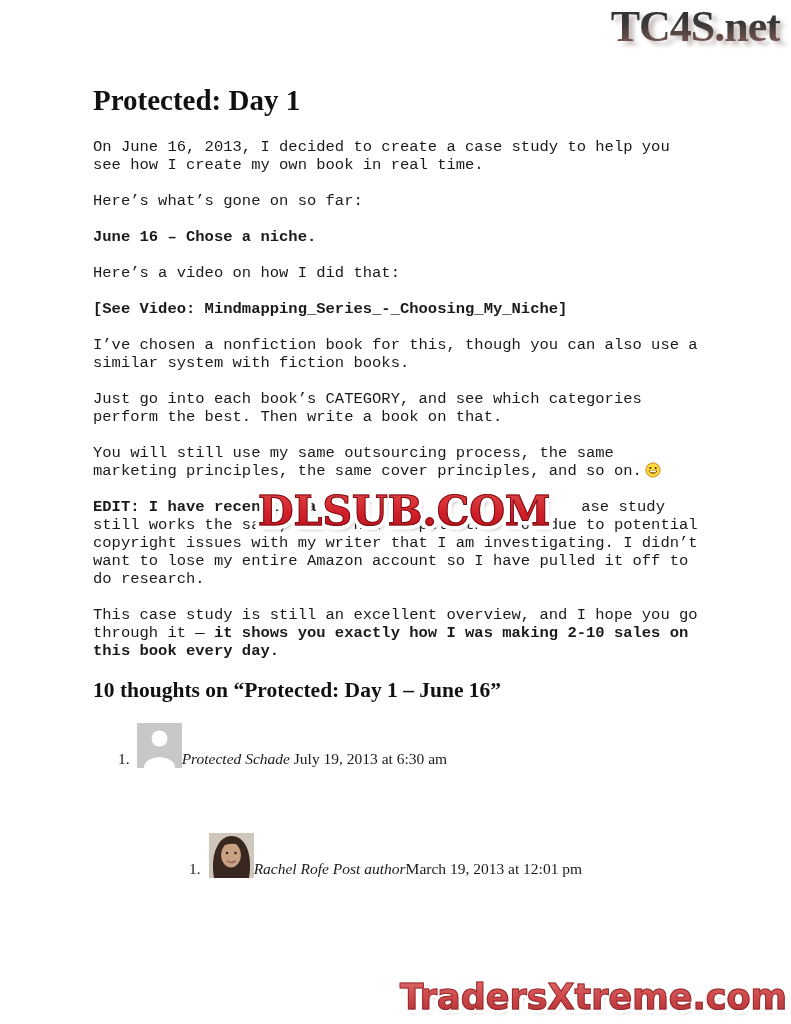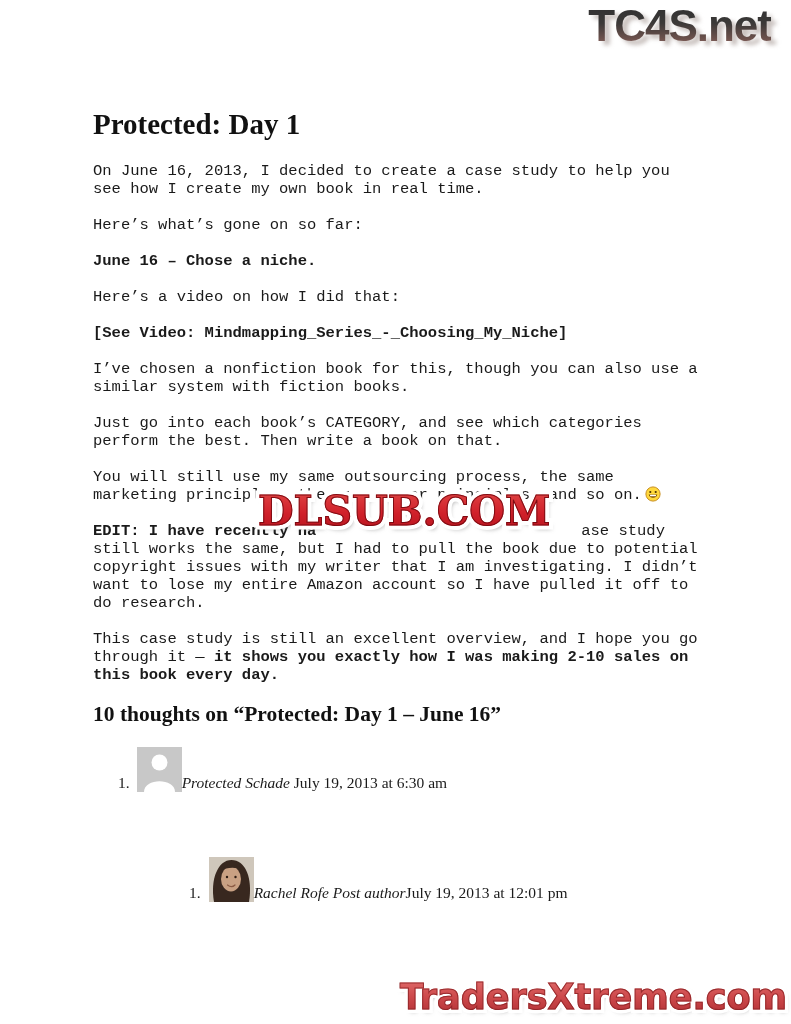--- a/index.html
+++ b/index.html
@@ -1,20 +1,20 @@
 <!DOCTYPE html>
 <html><head>
 <meta charset="utf-8">
 <style>
   html,body{margin:0;padding:0;background:#fff;}
   .page{position:relative;width:791px;height:1024px;background:#ffffff;overflow:hidden;
         font-family:"Liberation Serif", serif;color:#1a1a1a;}
 
   
-  .article{position:absolute;left:93px;top:108px;width:612px;}
+  .article{position:absolute;left:93px;top:84px;width:612px;}
   .post-title{font-size:29px;font-weight:bold;line-height:33px;margin:0 0 21px 0;color:#111;}
   .article p{font-size:15.5px;line-height:18px;margin:0 0 18px 0;font-family:Liberation Mono, monospace;}
   .article p b{font-weight:bold;}
   .wm-gap{display:inline-block;width:265px;height:1px;}
 
   
   .comments-heading{font-size:21.5px;font-weight:bold;line-height:25px;margin:4px 0 20px 0;color:#111;}
   .comment{margin-left:25px;font-size:15.5px;}
   .comment-head{line-height:45px;white-space:nowrap;}
   .comment-num{margin-right:7px;}
@@ -22,22 +22,22 @@
   .author-name{font-style:italic;}
   .comment-body{margin:20px 0 0 22px;line-height:18px;}
   .reply{margin:52px 0 0 71px;font-size:15.5px;}
   .reply .comment-num{margin-right:8px;}
 
   
   .outline-logo{position:relative;display:inline-block;white-space:nowrap;}
   .outline-logo::before{content:attr(data-text);position:absolute;left:0;top:0;white-space:nowrap;}
   .outline-logo .fill{position:relative;}
 
-  .tc4s-logo{position:absolute;top:1px;right:20px;
-             font-family:Liberation Sans, sans-serif;font-weight:bold;
+  .tc4s-logo{position:absolute;top:1px;right:11px;
+             font-family:Liberation Serif, serif;font-weight:bold;
              font-size:44px;letter-spacing:-1px;}
   .tc4s-logo::before{color:#c7bfbc;filter:blur(2px);transform:translate(5px,4px);}
   .tc4s-logo .fill{background:linear-gradient(180deg,#2f2f2f 0%,#3b3938 45%,#6e524d 78%,#b5847d 100%);
              -webkit-background-clip:text;background-clip:text;color:transparent;}
 
   .dlsub-logo{position:absolute;left:258px;top:487px;
              font-family:"DejaVu Serif", serif;font-weight:bold;
              font-size:41px;letter-spacing:0px;}
   .dlsub-logo::before{color:#fff;-webkit-text-stroke:9px #ffffff;
              text-shadow:3px 4px 4px rgba(110,110,110,.6);}
@@ -105,21 +105,21 @@
       <div class="reply">
         <div class="comment-head">
           <span class="comment-num">1.</span><span class="avatar"><svg width="45" height="45" viewBox="0 0 45 45">
                 <rect width="45" height="45" fill="#cfc7bb"></rect>
                 <path d="M5 45 C1 22 9 3 22.5 3 C36 3 44 20 40 45 Z" fill="#38281f"></path>
                 <ellipse cx="22" cy="22" rx="10" ry="12.5" fill="#c9a183"></ellipse>
                 <path d="M12 14 C14 7 31 7 33 13 C28 10 17 10 12 14 Z" fill="#38281f"></path>
                 <circle cx="18" cy="20" r="1.2" fill="#2e1d14"></circle>
                 <circle cx="26.5" cy="20" r="1.2" fill="#2e1d14"></circle>
                 <path d="M18.5 28 C21 30 24 30 26 28" stroke="#8a5a43" stroke-width="1.2" fill="none" stroke-linecap="round"></path>
-              </svg></span><span class="author-name"><span>Rachel Rofe</span><span> Post author</span></span><span>July 19, 2013 at 12:01 pm</span>
+              </svg></span><span class="author-name"><span>Rachel Rofe</span><span> Post author</span></span><span>March 19, 2013 at 12:01 pm</span>
         </div>
       </div>
     </div>
   </div>
 
   <div class="outline-logo dlsub-logo" data-text="DLSUB.COM">
     <span class="fill">DLSUB.COM</span>
   </div>
 
   <div class="outline-logo txtreme-logo" data-text="TradersXtreme.com">

